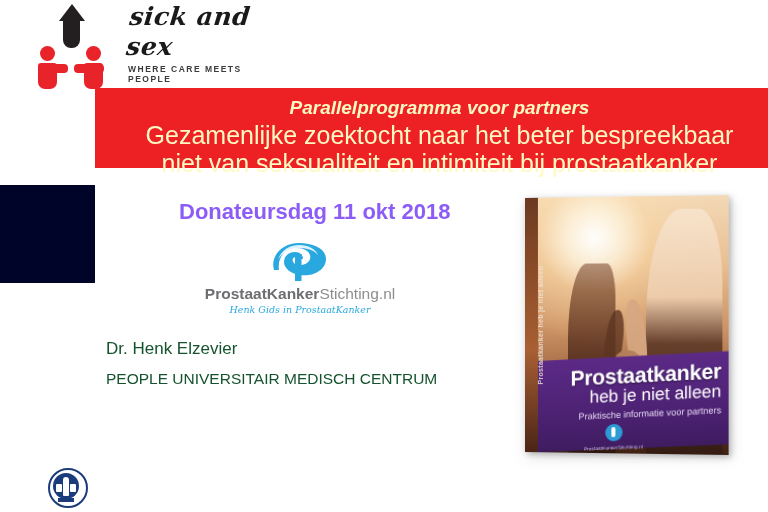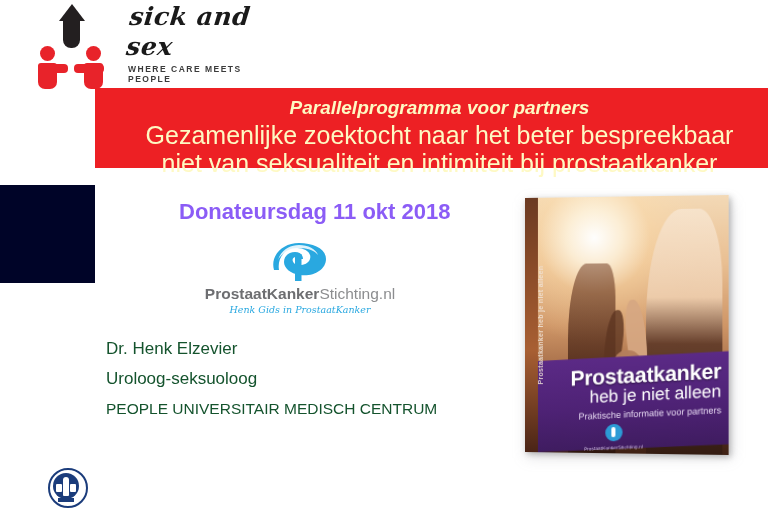--- a/index.html
+++ b/index.html
@@ -491,21 +491,20 @@
       <path d="M10 20 C13 10 22 5 31 5 C40 5 48 9 50 15 C46 10 38 7.5 30 8.5 C21 9.5 13 14 10 20 Z" fill="#ffffff" opacity="0.85"></path>
     </svg>
     <div class="pks-name">
       <span class="pks-bold">ProstaatKanker</span><span class="pks-light">Stichting.nl</span>
     </div>
     <div class="pks-tag">Henk Gids in ProstaatKanker</div>
   </div>
 
   <div class="speaker">
     <div class="speaker-name">Dr. Henk Elzevier</div>
-    <div class="speaker-role">Uroloog-seksuoloog</div>
     <div class="speaker-org">PEOPLE UNIVERSITAIR MEDISCH CENTRUM</div>
   </div>
 
   <div class="book-wrap">
     <div class="book-shadow"></div>
     <div class="book">
       <div class="book-spine">
         <div class="spine-text">Prostaatkanker heb je niet alleen</div>
       </div>
       <div class="book-photo">

